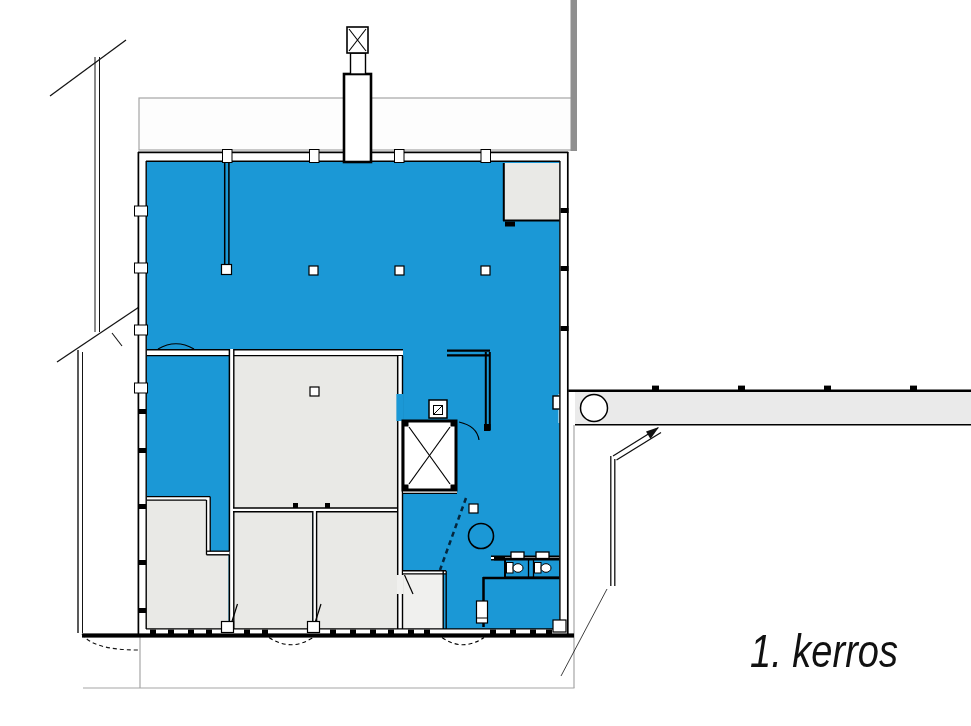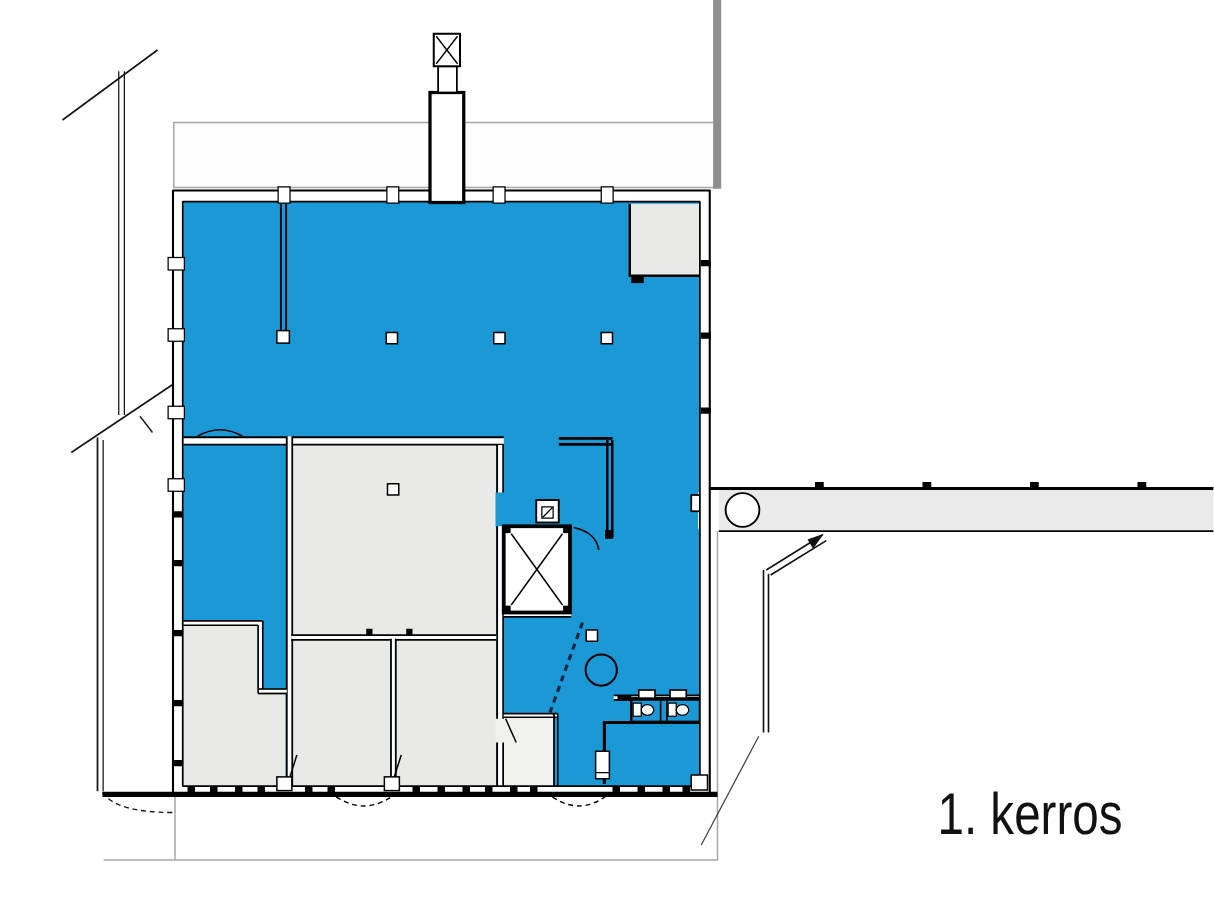--- a/index.html
+++ b/index.html
@@ -2,20 +2,21 @@
 <html style="--background: #FFFFFF; --highlight: #1B98D6; --room: #E9E9E6; --roomlight: #F0F0EE; --corridor: #EAEAEA; --wall: #000000; --site: #8F8F8F; --siteline: #A6A6A6;"><head>
 <meta charset="utf-8">
 <style>
   html, body { margin: 0; padding: 0; background: #ffffff; }
   .stage {
     position: relative;
     width: 971px; height: 726px;
     background: var(--background, #fff);
     font-family: "Liberation Sans", sans-serif;
     overflow: hidden;
+    font-style: italic;
   }
   svg { display: block; }
   .floor-label {
     font-family: "Liberation Sans", sans-serif;
     fill: #111111;
   }
 </style>
 </head>
 <body>
 

